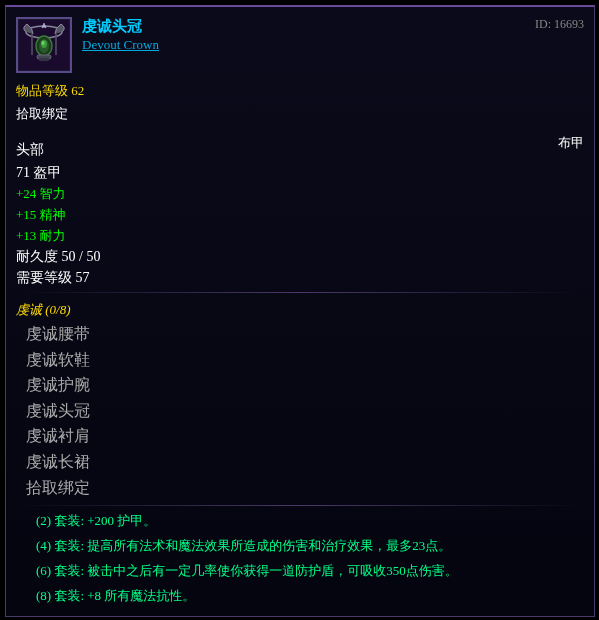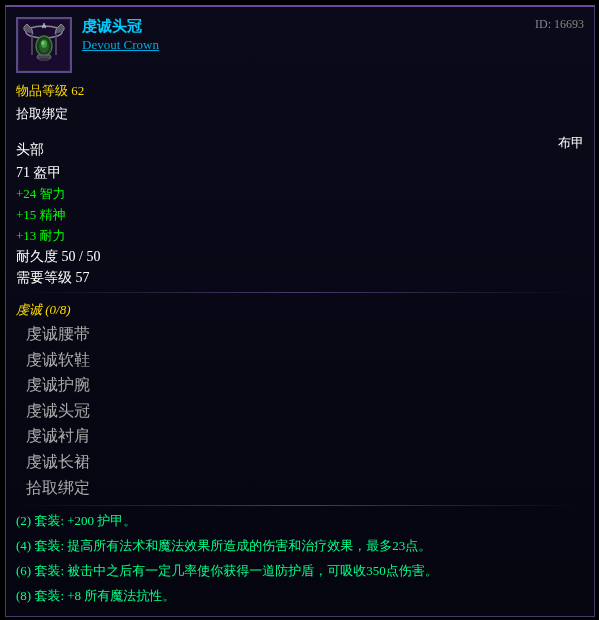--- a/index.html
+++ b/index.html
@@ -101,20 +101,21 @@
       line-height: 1.6;
     }
     .set-bonus {
       color: #aaaaaa;
       font-size: 13px;
       line-height: 1.6;
       margin-top: 4px;
     }
     .set-bonus span {
       color: #00ff88;
+      margin-left: 20px;
     }
     .item-level {
       color: #ffdd00;
       font-size: 13px;
       line-height: 1.6;
     }
     .bind-text {
       color: #ffffff;
       font-size: 13px;
       line-height: 1.6;

